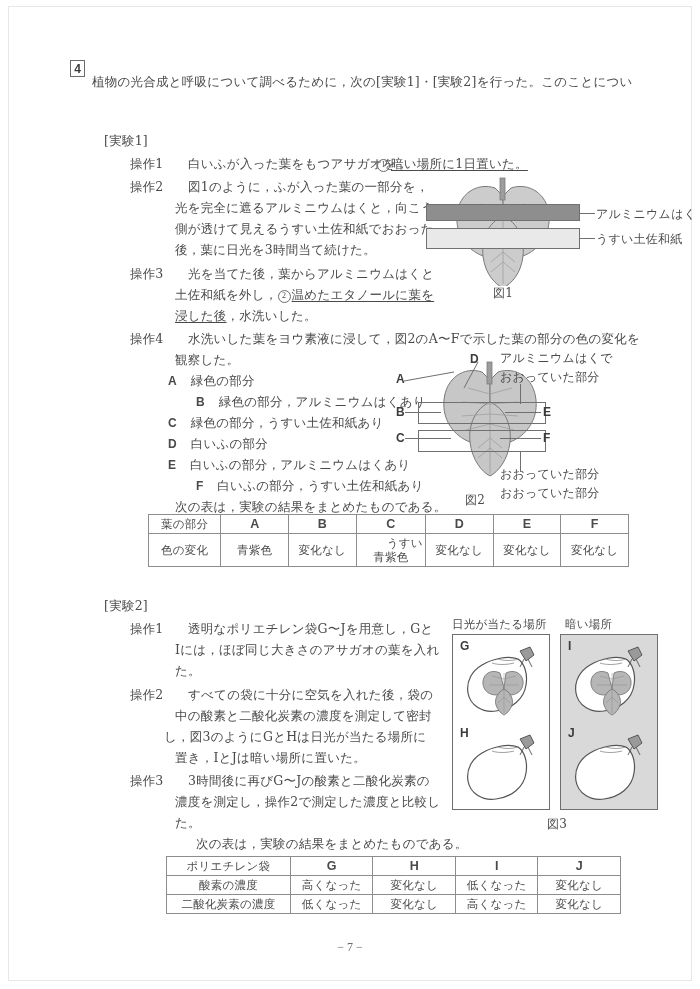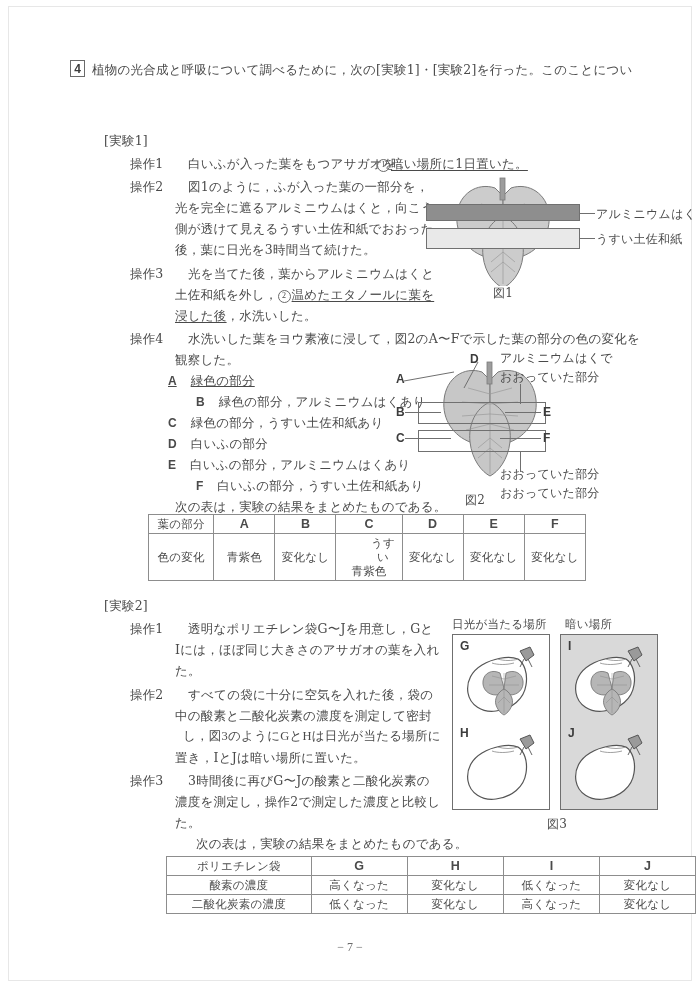--- a/index.html
+++ b/index.html
@@ -43,21 +43,21 @@
     border: 1px solid #6a6a6a;
     font-size: 12px;
     line-height: 17px;
     text-align: center;
     color: #3b3b3b;
     box-sizing: border-box;
   }
   #intro-l1 {
     position: absolute;
     left: 92px;
-    top: 60px;
+    top: 72px;
     width: 545px;
     font-size: 12.5px;
     line-height: 19px;
     color: #4a4a4a;
   }
   #intro-l2 {
     position: absolute;
     left: 80px;
     top: 83px;
     width: 560px;
@@ -195,21 +195,21 @@
 
   <div class="tline jp op-label" style="left:130px; top:265px;">操作3</div>
   <div class="tline jp" style="left:188px; top:265px;">光を当てた後，葉からアルミニウムはくと</div>
   <div class="tline" style="left:175px; top:286px;"><span class="jp">土佐和紙を外し，</span><span class="circnum">2</span><span class="jp u-line">温めたエタノールに葉を</span></div>
   <div class="tline" style="left:175px; top:307px;"><span class="jp u-line">浸した後</span><span class="jp">，水洗いした。</span></div>
 
   <div class="tline jp op-label" style="left:130px; top:330px;">操作4</div>
   <div class="tline jp" style="left:188px; top:330px;">水洗いした葉をヨウ素液に浸して，図2のA〜Fで示した葉の部分の色の変化を</div>
   <div class="tline jp" style="left:175px; top:351px;">観察した。</div>
 
-  <div class="tline" style="left:168px; top:372px;text-decoration:underline;"><span class="itemletter">A</span><span class="jp" style="margin-left:14px;">緑色の部分</span></div>
+  <div class="tline" style="left:168px; top:372px;"><span class="itemletter">A</span><span class="jp" style="margin-left:14px;">緑色の部分</span></div>
   <div class="tline" style="left:168px; top:393px;padding-left:28px;"><span class="itemletter">B</span><span class="jp" style="margin-left:14px;">緑色の部分，アルミニウムはくあり</span></div>
   <div class="tline" style="left:168px; top:414px;"><span class="itemletter">C</span><span class="jp" style="margin-left:14px;">緑色の部分，うすい土佐和紙あり</span></div>
   <div class="tline" style="left:168px; top:435px;"><span class="itemletter">D</span><span class="jp" style="margin-left:14px;">白いふの部分</span></div>
   <div class="tline" style="left:168px; top:456px;"><span class="itemletter">E</span><span class="jp" style="margin-left:14px;">白いふの部分，アルミニウムはくあり</span></div>
   <div class="tline" style="left:168px; top:477px;padding-left:28px;"><span class="itemletter">F</span><span class="jp" style="margin-left:14px;">白いふの部分，うすい土佐和紙あり</span></div>
 
   <div class="tline jp" style="left:175px; top:498px;">次の表は，実験の結果をまとめたものである。</div>
 
   <div>
     <svg style="position:absolute; left:425px; top:176px;" width="180" height="110" viewBox="0 0 180 110">
@@ -285,21 +285,21 @@
     <div class="figcap jp small-note" style="left:500px; top:350px;">アルミニウムはくで</div>
     <div class="figcap jp small-note" style="left:500px; top:369px;">おおっていた部分</div>
 
     <div class="vleadline" style="left:520px; top:452px; height:20px;"></div>
     <div class="figcap jp small-note" style="left:500px; top:466px;">おおっていた部分</div>
     <div class="figcap jp small-note" style="left:500px; top:485px;">おおっていた部分</div>
 
     <div class="figcap jp" style="left:465px; top:492px;">図2</div>
   </div>
 
-  <table class="res" style="left:148px; top:514px; width:438px;">
+  <table class="res" style="left:148px; top:514px; width:481px;">
     <tbody>
         <tr>
       <td class="rowlbl jp" style="width:73px;">葉の部分</td>
       <td class="hdr" style="width:68px;">A</td>
       <td class="hdr" style="width:68px;">B</td>
       <td class="hdr" style="width:68px;">C</td>
       <td class="hdr" style="width:68px;">D</td>
       <td class="hdr" style="width:68px;">E</td>
       <td class="hdr" style="width:68px;">F</td>
     </tr>
@@ -321,21 +321,21 @@
   <div class="tline jp sec-head" style="left:104px; top:597px;">[実験2]</div>
 
   <div class="tline jp op-label" style="left:130px; top:620px;">操作1</div>
   <div class="tline jp" style="left:188px; top:620px;">透明なポリエチレン袋G〜Jを用意し，Gと</div>
   <div class="tline jp" style="left:175px; top:641px;">Iには，ほぼ同じ大きさのアサガオの葉を入れ</div>
   <div class="tline jp" style="left:175px; top:662px;">た。</div>
 
   <div class="tline jp op-label" style="left:130px; top:686px;">操作2</div>
   <div class="tline jp" style="left:188px; top:686px;">すべての袋に十分に空気を入れた後，袋の</div>
   <div class="tline jp" style="left:175px; top:707px;">中の酸素と二酸化炭素の濃度を測定して密封</div>
-  <div class="tline jp" style="left:183px; top:728px;font-family:Liberation Serif, serif;">し，図3のようにGとHは日光が当たる場所に</div>
+  <div class="tline jp" style="left:164px; top:728px;">し，図3のようにGとHは日光が当たる場所に</div>
   <div class="tline jp" style="left:175px; top:749px;">置き，IとJは暗い場所に置いた。</div>
 
   <div class="tline jp op-label" style="left:130px; top:772px;">操作3</div>
   <div class="tline jp" style="left:188px; top:772px;">3時間後に再びG〜Jの酸素と二酸化炭素の</div>
   <div class="tline jp" style="left:175px; top:793px;">濃度を測定し，操作2で測定した濃度と比較し</div>
   <div class="tline jp" style="left:175px; top:814px;">た。</div>
 
   <div class="tline jp" style="left:196px; top:835px;">次の表は，実験の結果をまとめたものである。</div>
 
   <div>
@@ -395,21 +395,21 @@
       <path d="M56 14 C62 18 66 28 64 40 C62 54 50 64 34 66 C20 68 8 60 6 48 C4 36 10 26 20 20 C30 14 46 10 56 14 Z" fill="#ffffff" stroke="#555" stroke-width="1.2"></path>
       <path d="M56 14 C50 16 42 16 36 14" fill="none" stroke="#777" stroke-width="0.7"></path>
       <path d="M52 18 C44 20 36 20 30 18" fill="none" stroke="#777" stroke-width="0.7"></path>
       <path d="M58 6 L68 2 L72 10 L64 16 Z" fill="#9a9a9a" stroke="#555" stroke-width="1"></path>
       <path d="M62 14 L58 22 M66 14 L70 22" stroke="#555" stroke-width="0.9" fill="none"></path>
     </svg>
 
     <div class="figcap jp" style="left:547px; top:816px;">図3</div>
   </div>
 
-  <table class="res" style="left:166px; top:856px; width:530px;">
+  <table class="res" style="left:166px; top:856px; width:455px;">
     <tbody>
         <tr>
       <td class="rowlbl jp" style="width:125px;">ポリエチレン袋</td>
       <td class="hdr" style="width:82px;">G</td>
       <td class="hdr" style="width:82px;">H</td>
       <td class="hdr" style="width:82px;">I</td>
       <td class="hdr" style="width:82px;">J</td>
     </tr>
     <tr>
       <td class="rowlbl jp">酸素の濃度</td>

